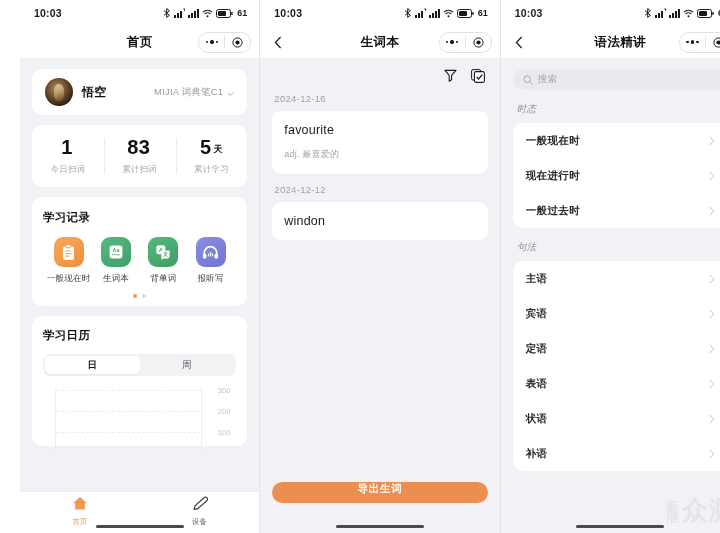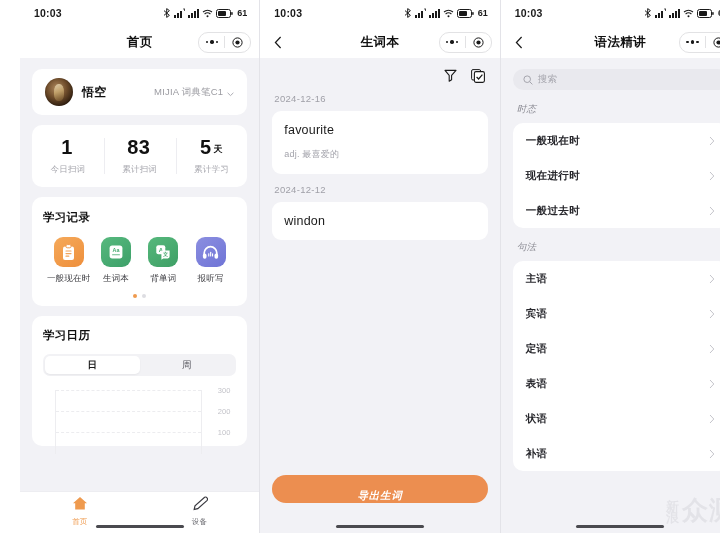--- a/index.html
+++ b/index.html
@@ -117,22 +117,22 @@
   .home-ind{position:absolute;left:50%;transform:translateX(-50%);bottom:5px;width:88px;height:3px;border-radius:2px;background:#4a4a4f;}
 
   
   .tools{display:flex;justify-content:flex-end;gap:13px;padding:10px 14px 0;}
   .tool{width:15px;height:15px;display:flex;align-items:center;justify-content:center;cursor:pointer;}
   .datelab{font-size:9.5px;color:#a0a0a8;margin:10px 0 0 14px;letter-spacing:.3px;}
   .wordcard{background:#fff;border-radius:9px;margin:7px 12px 0;padding:12px 12px 13px;}
   .word{font-size:12.5px;color:#1a1a1a;letter-spacing:.2px;}
   .wdef{font-size:9px;color:#a3a3ab;margin-top:11px;letter-spacing:.2px;}
   .export-btn{
-    position:absolute;left:12px;right:12px;bottom:30px;height:28px;border-radius:14px;
-    background:#ec8e50;display:flex;align-items:flex-end;justify-content:center;cursor:pointer;font-style:italic;
+    position:absolute;left:12px;right:12px;bottom:30px;height:21px;border-radius:14px;
+    background:#ec8e50;display:flex;align-items:flex-start;justify-content:center;cursor:pointer;
   }
   .export-btn span{font-size:10.5px;color:#fff;font-weight:600;letter-spacing:.8px;}
 
   
   .searchbar{
     margin:11px 12px 0;height:21px;border-radius:11px;background:#e9e9ee;
     display:flex;align-items:center;padding:0 10px;box-sizing:border-box;gap:5px;cursor:text;
   }
   .searchbar .ph{font-size:9.5px;color:#a5a5ad;letter-spacing:.3px;}
   .grp-title{font-size:9.5px;color:#8e8e96;margin:13px 0 7px 16px;letter-spacing:.3px;font-style:italic;}

